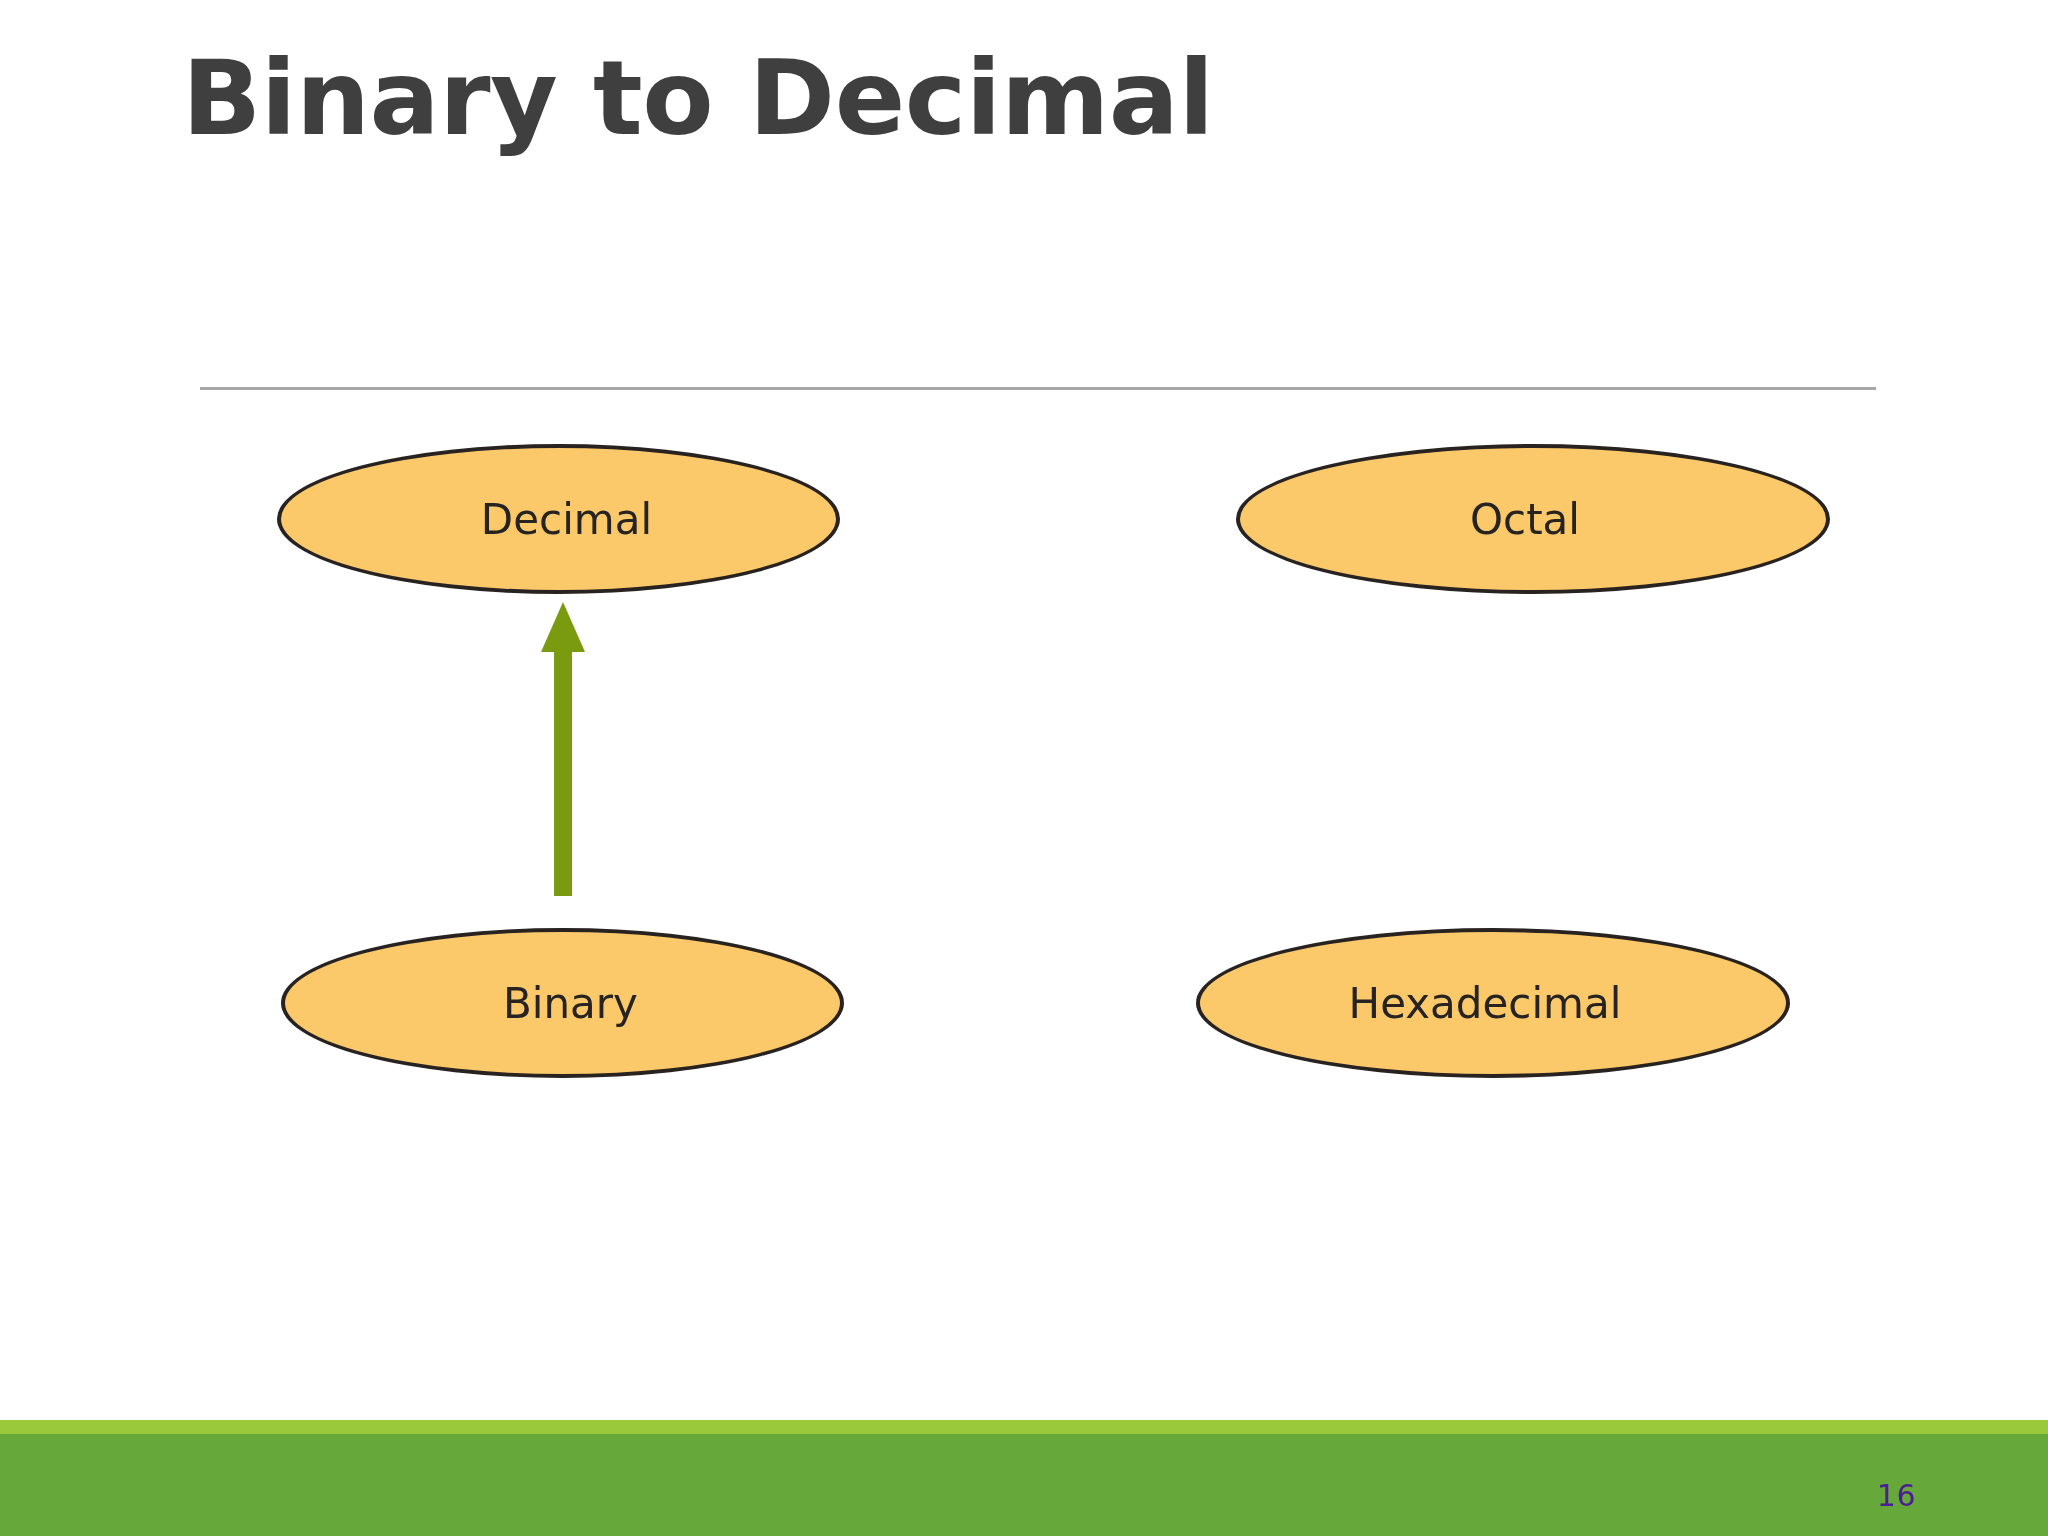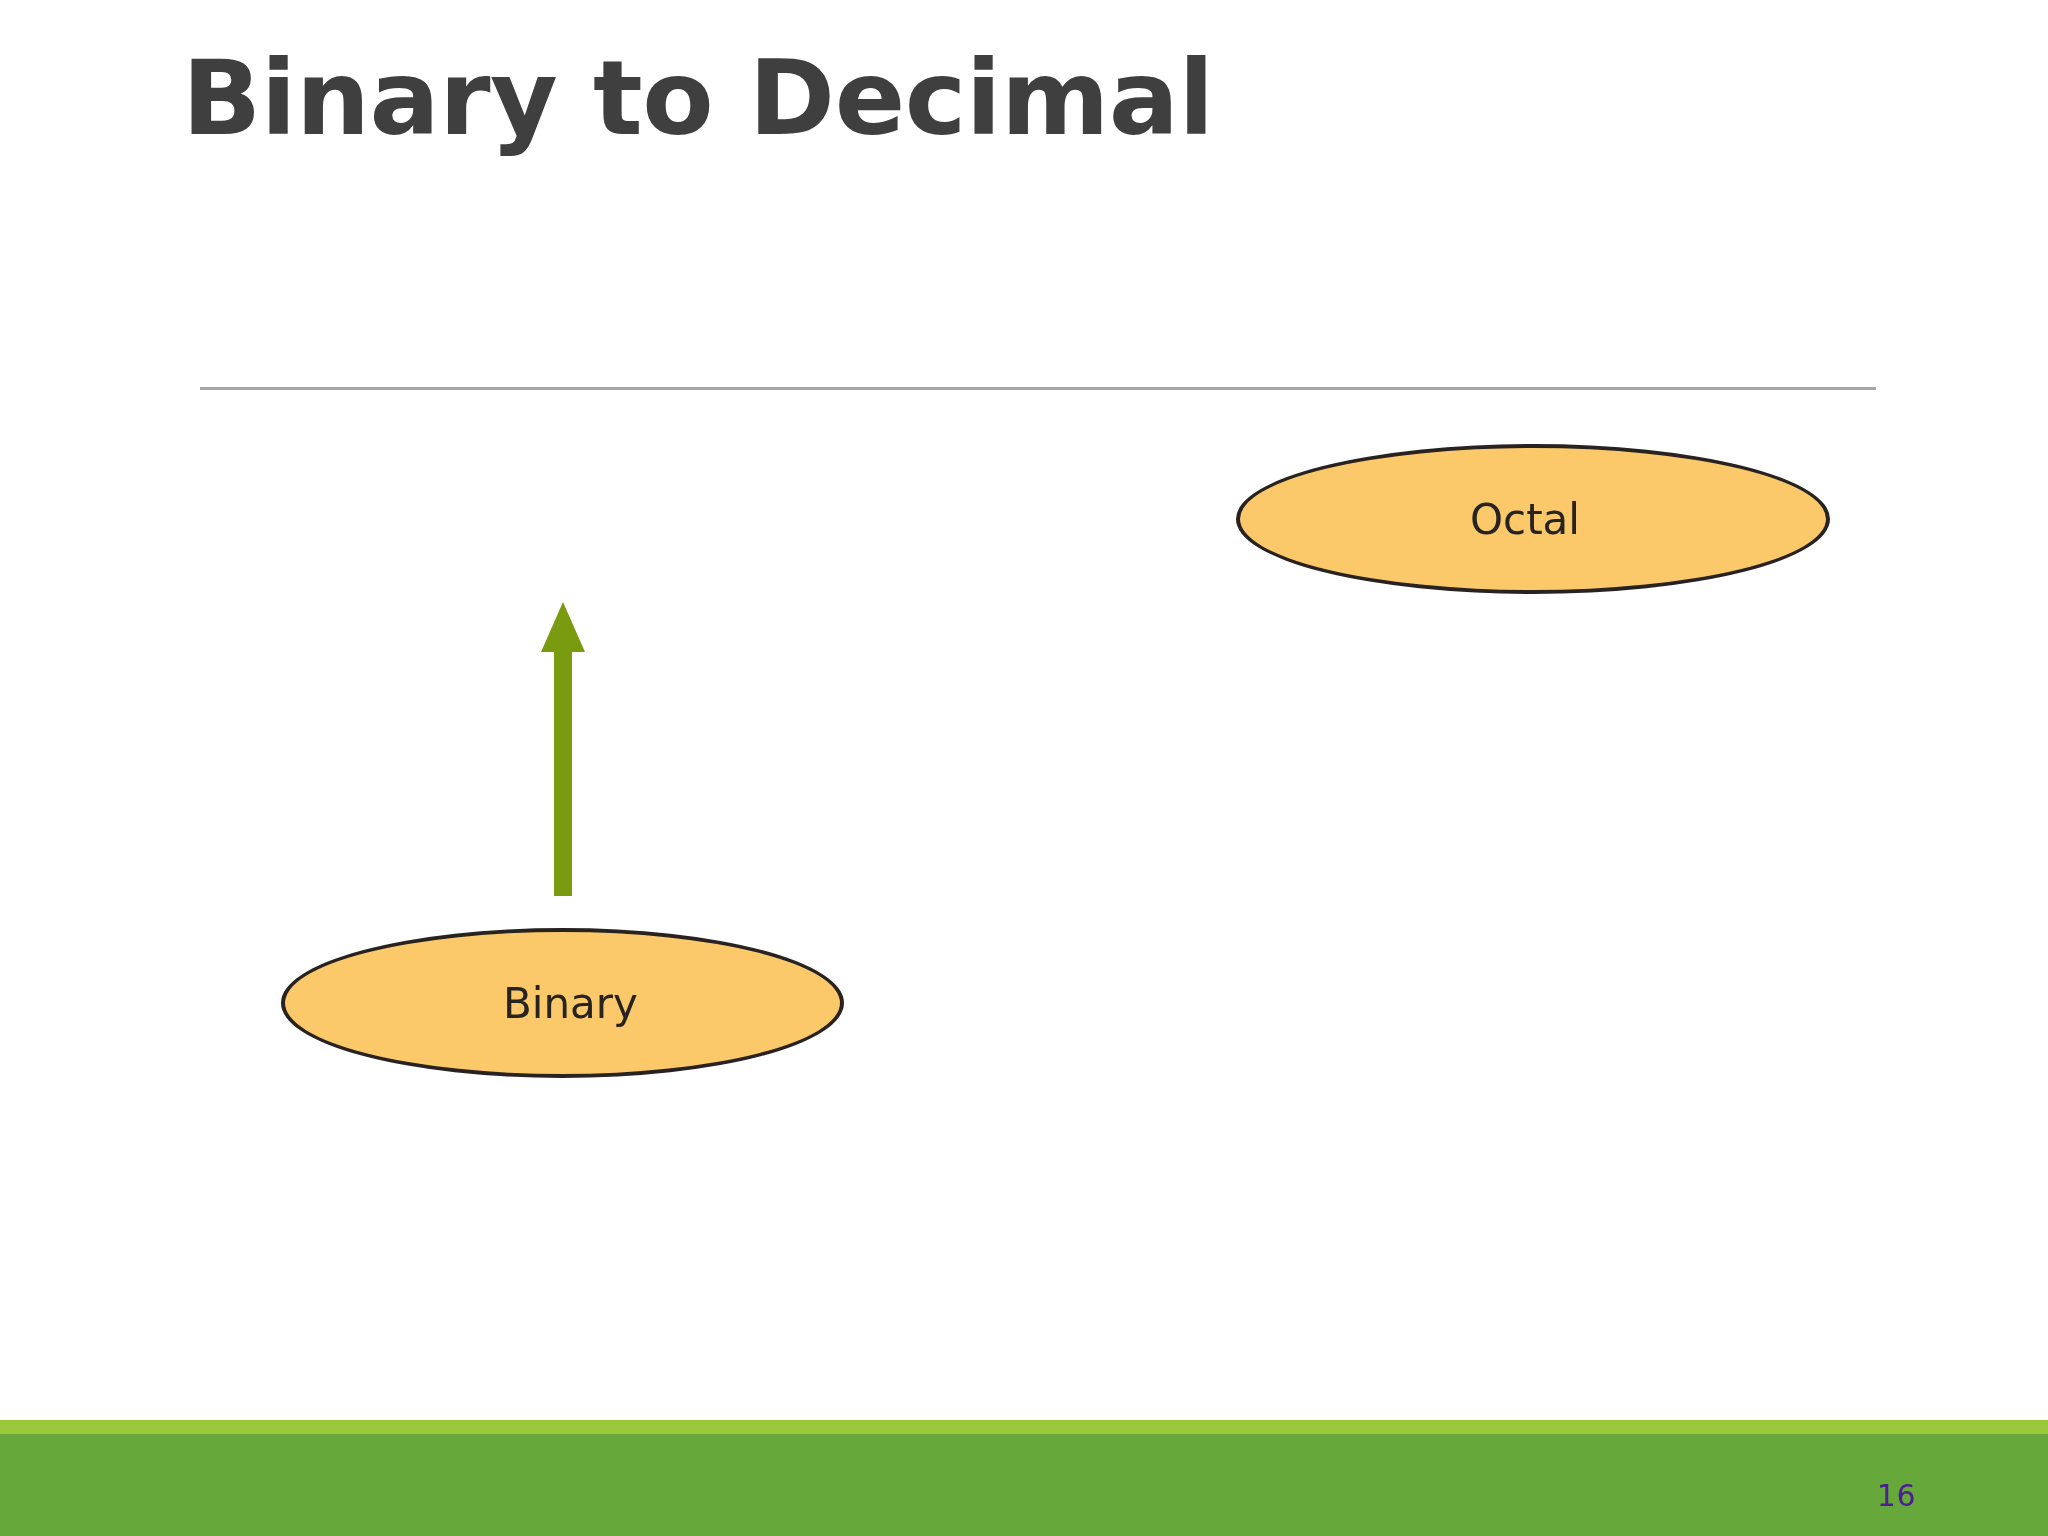--- a/index.html
+++ b/index.html
@@ -136,29 +136,35 @@
 <body>
 
 <div id="slide">
 
   <div id="slide-title">Binary to Decimal</div>
 
   <div id="title-divider"></div>
 
   <div id="diagram">
 
+    <div class="node" id="node-decimal">
+      <span class="node-label">Decimal</span>
+    </div>
 
     <div class="node" id="node-octal">
       <span class="node-label">Octal</span>
     </div>
 
     <div class="node" id="node-binary">
       <span class="node-label">Binary</span>
     </div>
 
+    <div class="node" id="node-hexadecimal">
+      <span class="node-label">Hexadecimal</span>
+    </div>
 
     <svg id="arrow-binary-to-decimal" viewBox="0 0 66 300" xmlns="http://www.w3.org/2000/svg">
       <g fill="#7a9a10">
         <polygon points="33,2 55,52 42,52 42,296 24,296 24,52 11,52"></polygon>
       </g>
     </svg>
 
   </div>
 
   <div id="footer-band">

